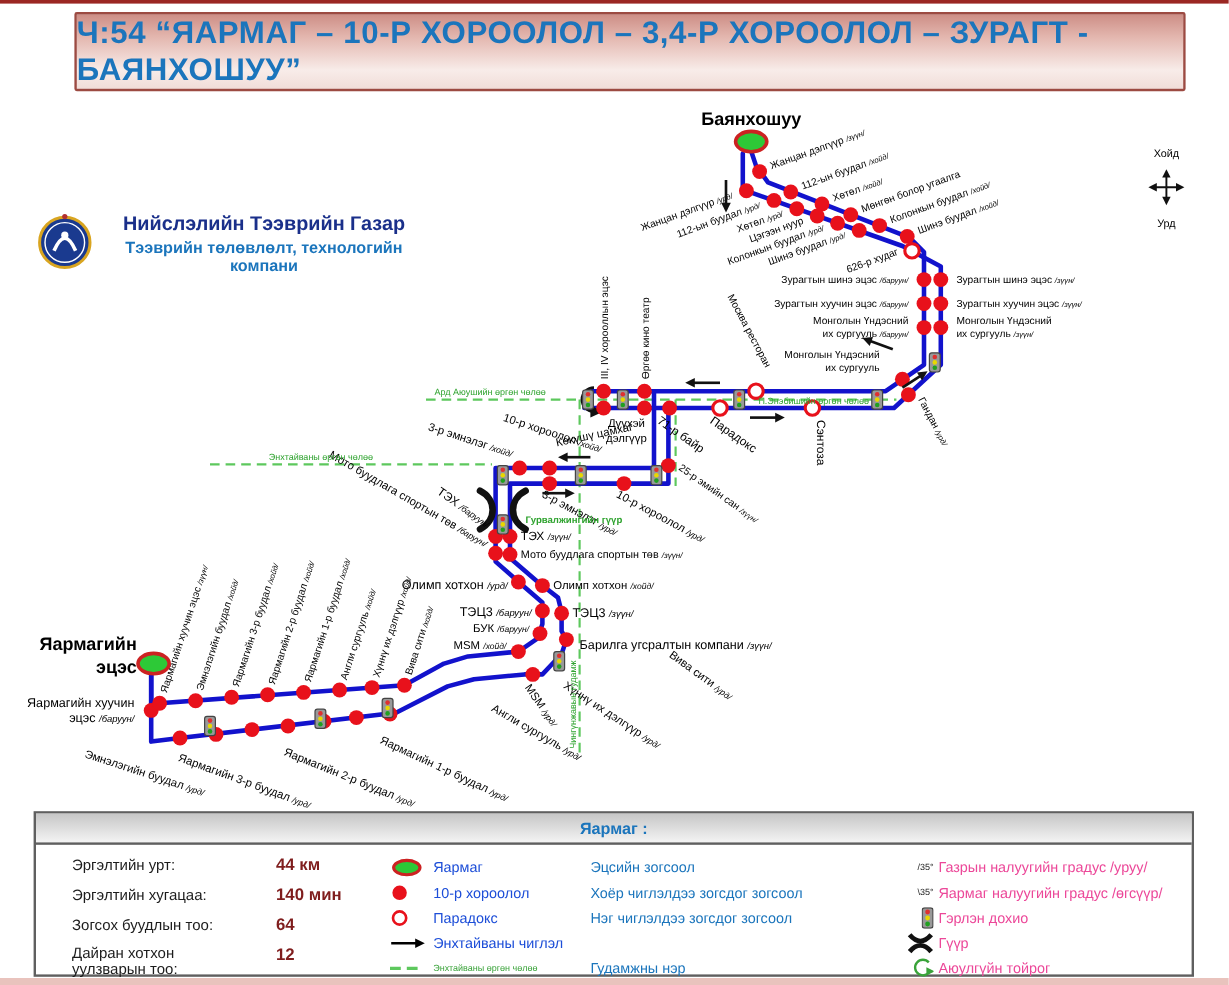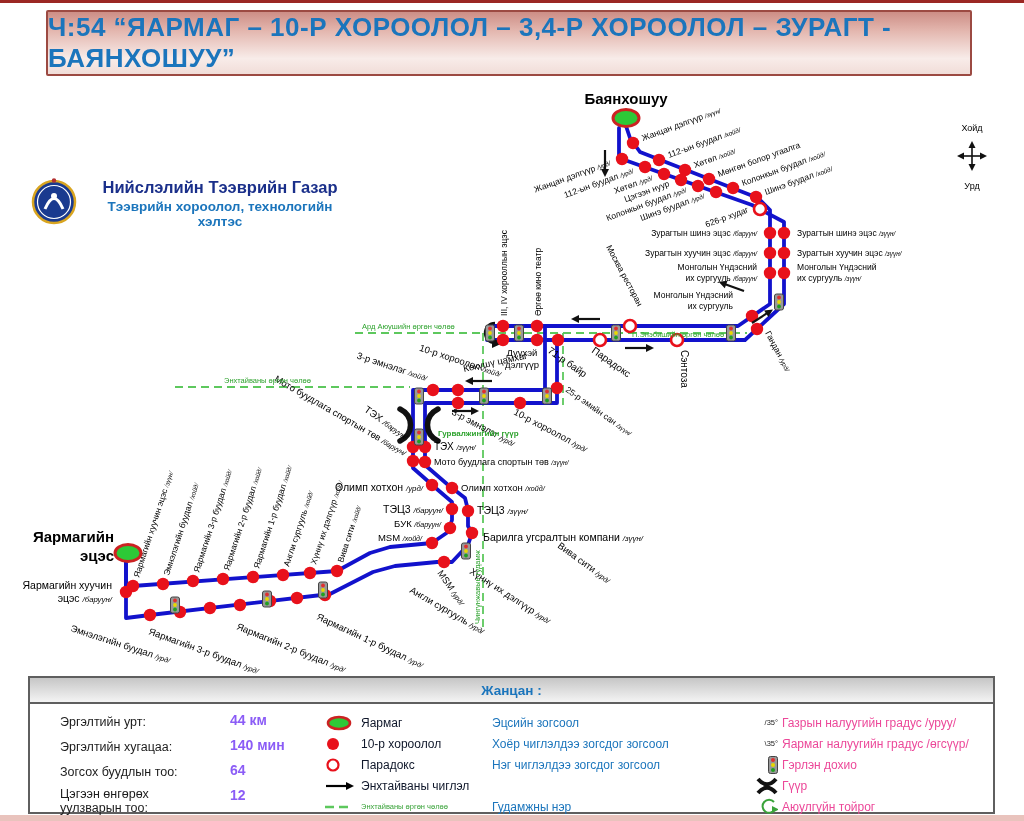--- a/index.html
+++ b/index.html
@@ -1,20 +1,20 @@
 <!DOCTYPE html>
 <html><head>
 <meta charset="utf-8">
 <style>
   html,body{margin:0;padding:0;}
   body{width:1024px;height:821px;position:relative;background:#fff;
        font-family:"Liberation Sans",sans-serif;overflow:hidden;}
   #top-strip{position:absolute;top:0;left:0;width:1024px;height:3px;background:#9b2723;z-index:3;}
   #bottom-strip{position:absolute;top:815px;left:0;width:1024px;height:6px;background:#e9c3bd;z-index:3;}
-  .banner{position:absolute;top:10px;left:46px;width:922px;height:62px;z-index:2;
+  .banner{position:absolute;top:10px;left:62px;width:922px;height:62px;z-index:2;
           border:2px solid #9c4a42;border-radius:2px;
           background:linear-gradient(180deg,#cd8e86 0%,#e3b6ae 30%,#f8ece9 75%,#f1ddd8 100%);
           display:flex;align-items:flex-end;justify-content:center;}
   .banner span{color:#1b75bc;font-weight:bold;font-size:26px;letter-spacing:0.5px;}
   .org{position:absolute;top:176px;left:30px;width:320px;z-index:2;display:flex;align-items:center;}
   .org-text{margin-left:12px;text-align:center;}
   .org-line1{color:#1a2f8a;font-weight:bold;font-size:16.5px;}
   .org-line2{color:#1b75bc;font-weight:bold;font-size:13.5px;margin-top:2px;}
   #map{position:absolute;top:0;left:0;z-index:1;pointer-events:none;}
   .legend{position:absolute;top:676px;left:28px;width:967px;height:138px;z-index:2;
@@ -24,25 +24,25 @@
           display:flex;align-items:center;justify-content:center;}
   .legend-header span{color:#1b75bc;font-weight:bold;font-size:13.5px;}
   .legend-body{position:relative;height:108px;}
   .leg-col{position:absolute;top:8px;}
   #leg-stats{left:30px;width:255px;}
   #leg-symbols{left:295px;width:180px;}
   #leg-meanings{left:462px;width:230px;}
   #leg-extras{left:718px;width:245px;}
   .stat-row{position:relative;margin-bottom:7px;min-height:17px;}
   .stat-label{font-size:12.5px;color:#1c1c1c;white-space:pre-line;display:inline-block;line-height:1.15;}
-  .stat-value{position:absolute;left:170px;top:0;color:#8b5cf6;font-weight:bold;font-size:14px;}
+  .stat-value{position:absolute;left:170px;top:0;color:#7f1d1d;font-weight:bold;font-size:14px;}
   .sym-row,.extra-row{display:flex;align-items:center;height:21px;}
   .sym-icon{width:36px;display:flex;justify-content:flex-start;align-items:center;}
   .extra-icon{width:30px;display:flex;justify-content:flex-end;align-items:center;}
-  .sym-label{font-size:12px;color:#0f172a;}
+  .sym-label{font-size:12px;color:#1d4ed8;}
   .sym-label.green-small{font-size:7.5px;color:#3aa33a;}
   .meaning-row{height:21px;font-size:12px;color:#1b75bc;display:flex;align-items:center;}
   .extra-label{font-size:12px;color:#ec4899;margin-left:4px;}
   .slope-ic{font-size:7.5px;color:#222;}
 </style>
 </head>
 <body>
 
 <div id="top-strip"></div>
 
@@ -327,34 +327,34 @@
     <svg width="48" height="50" viewBox="0 0 48 50">
       <circle cx="24" cy="26" r="21" fill="#1a3a8f" stroke="#d9a520" stroke-width="2.5"></circle>
       <circle cx="24" cy="26" r="16.5" fill="none" stroke="#ffffff" stroke-width="1.2"></circle>
       <path d="M15,33 Q24,12 33,33" stroke="#ffffff" stroke-width="3" fill="none"></path>
       <circle cx="24" cy="20" r="3" fill="#ffffff"></circle>
       <circle cx="24" cy="4.5" r="2.2" fill="#b33030"></circle>
     </svg>
   </span>
   <span class="org-text">
     <div class="org-line1">Нийслэлийн Тээврийн Газар</div>
-    <div class="org-line2">Тээврийн хороолол, технологийн хэлтэс</div>
+    <div class="org-line2">Тээврийн төлөвлөлт, технологийн компани</div>
   </span>
 </div>
 
 <div class="legend">
   <div class="legend-header">
-    <span>Жанцан :</span>
+    <span>Яармаг :</span>
   </div>
   <div class="legend-body">
     <div class="leg-col" id="leg-stats">
         <div class="stat-row"><span class="stat-label">Эргэлтийн урт:</span><span class="stat-value">44 км</span></div>
         <div class="stat-row"><span class="stat-label">Эргэлтийн хугацаа:</span><span class="stat-value">140 мин</span></div>
         <div class="stat-row"><span class="stat-label">Зогсох буудлын тоо:</span><span class="stat-value">64</span></div>
-        <div class="stat-row"><span class="stat-label">Цэгээн өнгөрөх
+        <div class="stat-row"><span class="stat-label">Дайран хотхон
 уулзварын тоо:</span><span class="stat-value">12</span></div>
       </div>
     <div class="leg-col" id="leg-symbols">
         <div class="sym-row">
           <span class="sym-icon">
             <svg width="28" height="16">
               <ellipse cx="14" cy="8" rx="11" ry="6" fill="#2dc937" stroke="#cc2222" stroke-width="2.6"></ellipse>
             </svg>
           </span>
           <span class="sym-label">Яармаг</span>

